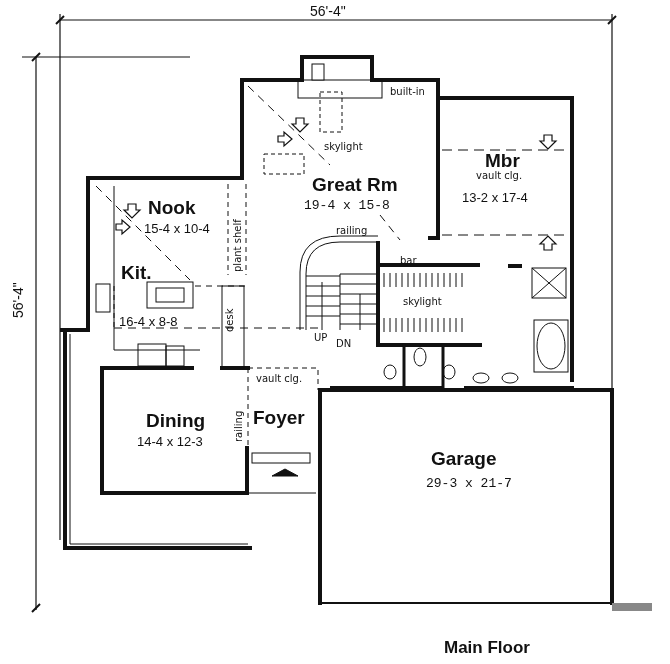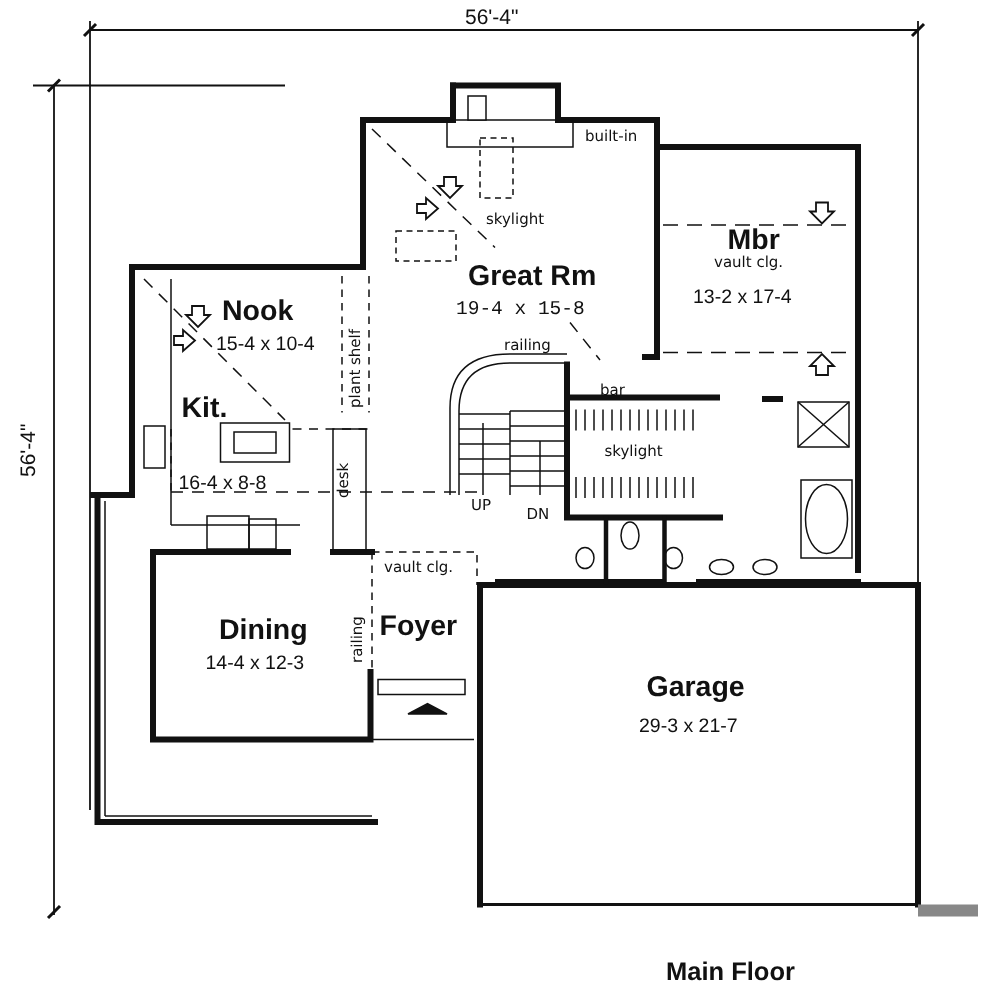--- a/index.html
+++ b/index.html
@@ -194,27 +194,27 @@
 
 <div class="lbl room" style="left:121px;top:262px;">Kit.</div>
 <div class="lbl dim" style="left:119px;top:314px;">16-4 x 8-8</div>
 
 <div class="lbl room" style="left:146px;top:410px;">Dining</div>
 <div class="lbl dim" style="left:137px;top:434px;text-align:center;">14-4 x 12-3</div>
 
 <div class="lbl room" style="left:253px;top:407px;">Foyer</div>
 
 <div class="lbl room" style="left:431px;top:448px;">Garage</div>
-<div class="lbl dim" style="left:426px;top:476px;">29-3 x 21-7</div>
+<div class="lbl dim" style="left:426px;top:476px;font-family:Liberation Mono, monospace;">29-3 x 21-7</div>
 
 <div class="lbl note" style="left:390px;top:86px;">built-in</div>
 <div class="lbl note" style="left:324px;top:141px;">skylight</div>
 <div class="lbl note" style="left:336px;top:225px;">railing</div>
 <div class="lbl note" style="left:400px;top:255px;">bar</div>
 <div class="lbl note" style="left:403px;top:296px;">skylight</div>
 <div class="lbl note" style="left:232px;top:272px;transform:rotate(-90deg);transform-origin:left top;">plant shelf</div>
 <div class="lbl note" style="left:224px;top:332px;transform:rotate(-90deg);transform-origin:left top;">desk</div>
 <div class="lbl note" style="left:314px;top:332px;">UP</div>
-<div class="lbl note" style="left:351px;top:338px;">DN</div>
+<div class="lbl note" style="left:336px;top:338px;">DN</div>
 <div class="lbl note" style="left:256px;top:373px;">vault clg.</div>
 <div class="lbl note" style="left:233px;top:442px;transform:rotate(-90deg);transform-origin:left top;">railing</div>
 
 <div class="lbl title" style="left:412px;top:638px;">Main Floor</div>
 
 </body></html>

